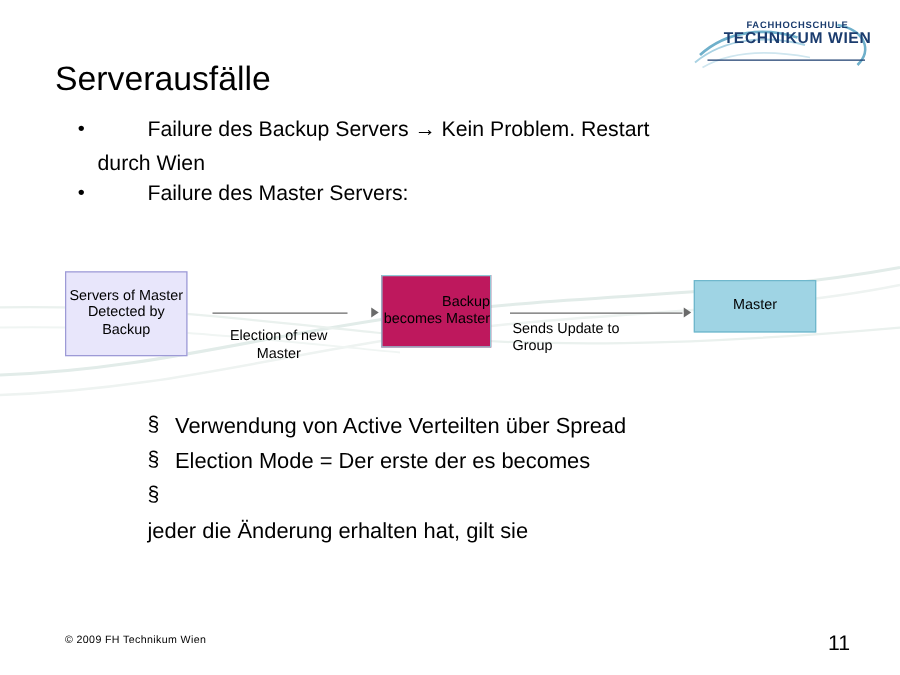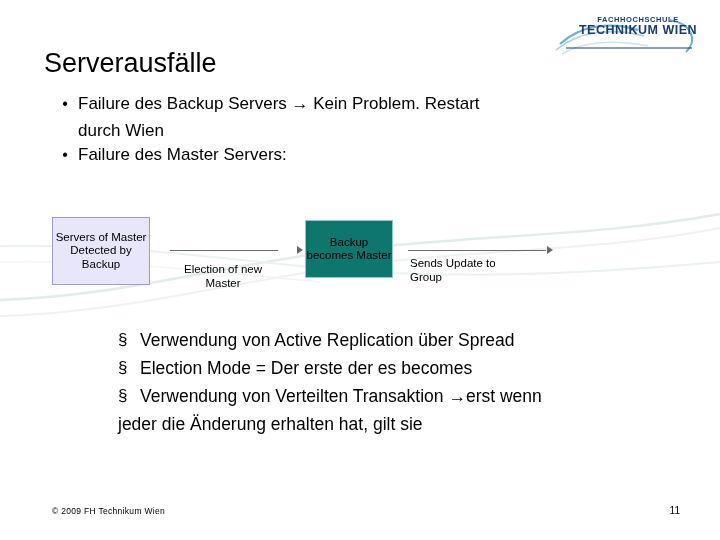--- a/index.html
+++ b/index.html
@@ -27,50 +27,50 @@
   
   .title{
     position:absolute;left:44px;top:48px;
     font-size:27px;color:#000;font-weight:normal;
   }
 
   
   .bullets{position:absolute;left:52px;top:92px;width:620px;}
   .b-row{display:flex;align-items:flex-start;margin-bottom:3px;}
   .b-mark{width:26px;flex:0 0 26px;text-align:center;font-size:16px;color:#000;line-height:24px;}
-  .b-text{font-size:17px;color:#000;line-height:24px;}
+  .b-text{font-size:17px;color:#000;line-height:24px;margin-left:40px;}
   .b-cont{margin-left:26px;font-size:17px;line-height:24px;color:#000;}
 
   
   .diagram{position:absolute;left:0;top:210px;width:720px;height:110px;}
   .node{
     position:absolute;
     display:flex;align-items:center;justify-content:center;
     text-align:center;
     font-size:11.5px;color:#000;line-height:13.5px;
   }
   .n1{left:52px;top:7px;width:96px;height:66px;background:#e8e6fb;border:1px solid #9d9ad6;}
-  .n2{left:305px;top:10px;width:86px;height:56px;background:#0f766e;border:1px solid #8fc9d6;}
+  .n2{left:305px;top:10px;width:86px;height:56px;background:#be185d;border:1px solid #8fc9d6;text-align:right;}
   .n3{left:555px;top:14px;width:96px;height:40px;background:#9fd4e4;border:1px solid #6fb7cc;}
   .lbl{position:absolute;font-size:11.5px;color:#000;line-height:13.5px;text-align:center;}
   .l1{left:168px;top:53px;width:110px;}
   .l2{left:410px;top:47px;width:120px;text-align:left;}
   .arrow{position:absolute;height:1px;background:#6a6a6a;}
   .ahead{position:absolute;width:0;height:0;border-top:4px solid transparent;border-bottom:4px solid transparent;border-left:6px solid #6a6a6a;}
 
   
   .sect{position:absolute;left:118px;top:327px;width:580px;}
   .s-row{display:flex;align-items:flex-start;margin-bottom:2px;}
   .s-mark{width:22px;flex:0 0 22px;font-size:17px;color:#000;line-height:26px;}
   .s-text{font-size:17.5px;color:#000;line-height:26px;}
   .s-cont{font-size:17.5px;line-height:26px;color:#000;}
 
   
   .footer-left{position:absolute;left:52px;top:506px;font-size:8.5px;color:#000;letter-spacing:.3px;}
-  .footer-right{position:absolute;right:40px;top:505px;font-size:10px;color:#000;}
+  .footer-right{position:absolute;right:40px;top:505px;font-size:17px;color:#000;}
 </style>
 </head>
 <body>
 
 <div class="slide">
 
   <svg class="swoosh" viewBox="0 0 720 540">
     <path d="M0 300 C 120 296, 210 268, 330 252 C 470 234, 590 238, 720 214" stroke="#e2ece9" stroke-width="2.4" fill="none"></path>
     <path d="M0 316 C 130 312, 230 282, 350 266 C 480 248, 600 252, 720 228" stroke="#eef3f1" stroke-width="2" fill="none"></path>
     <path d="M0 246 C 110 244, 200 256, 300 266 C 430 280, 560 276, 720 262" stroke="#eaf1ee" stroke-width="1.8" fill="none"></path>
@@ -109,37 +109,37 @@
     <div class="node n1">Servers of Master Detected by Backup</div>
 
     <div class="arrow" style="left:170px;top:40px;width:108px;"></div>
     <div class="ahead" style="left:297px;top:36px;"></div>
 
     <div class="node n2">Backup becomes Master</div>
 
     <div class="arrow" style="left:408px;top:40px;width:138px;"></div>
     <div class="ahead" style="left:547px;top:36px;"></div>
 
+    <div class="node n3">Master</div>
 
     <div class="lbl l2">Sends Update to Group</div>
     <div class="lbl l1">Election of new Master</div>
   </div>
 
   <div class="sect">
     <div class="s-row">
       <div class="s-mark">§</div>
-      <div class="s-text">Verwendung von Active Replication über Spread</div>
+      <div class="s-text">Verwendung von Active Verteilten über Spread</div>
     </div>
     <div class="s-row">
       <div class="s-mark">§</div>
       <div class="s-text">Election Mode = Der erste der es becomes</div>
     </div>
     <div class="s-row">
       <div class="s-mark">§</div>
-      <div class="s-text">Verwendung von Verteilten Transaktion →erst wenn</div>
     </div>
     <div class="s-cont">jeder die Änderung erhalten hat, gilt sie</div>
   </div>
 
   <div class="footer-left">© 2009 FH Technikum Wien</div>
   <div class="footer-right">11</div>
 
 </div>
 
 </body></html>

